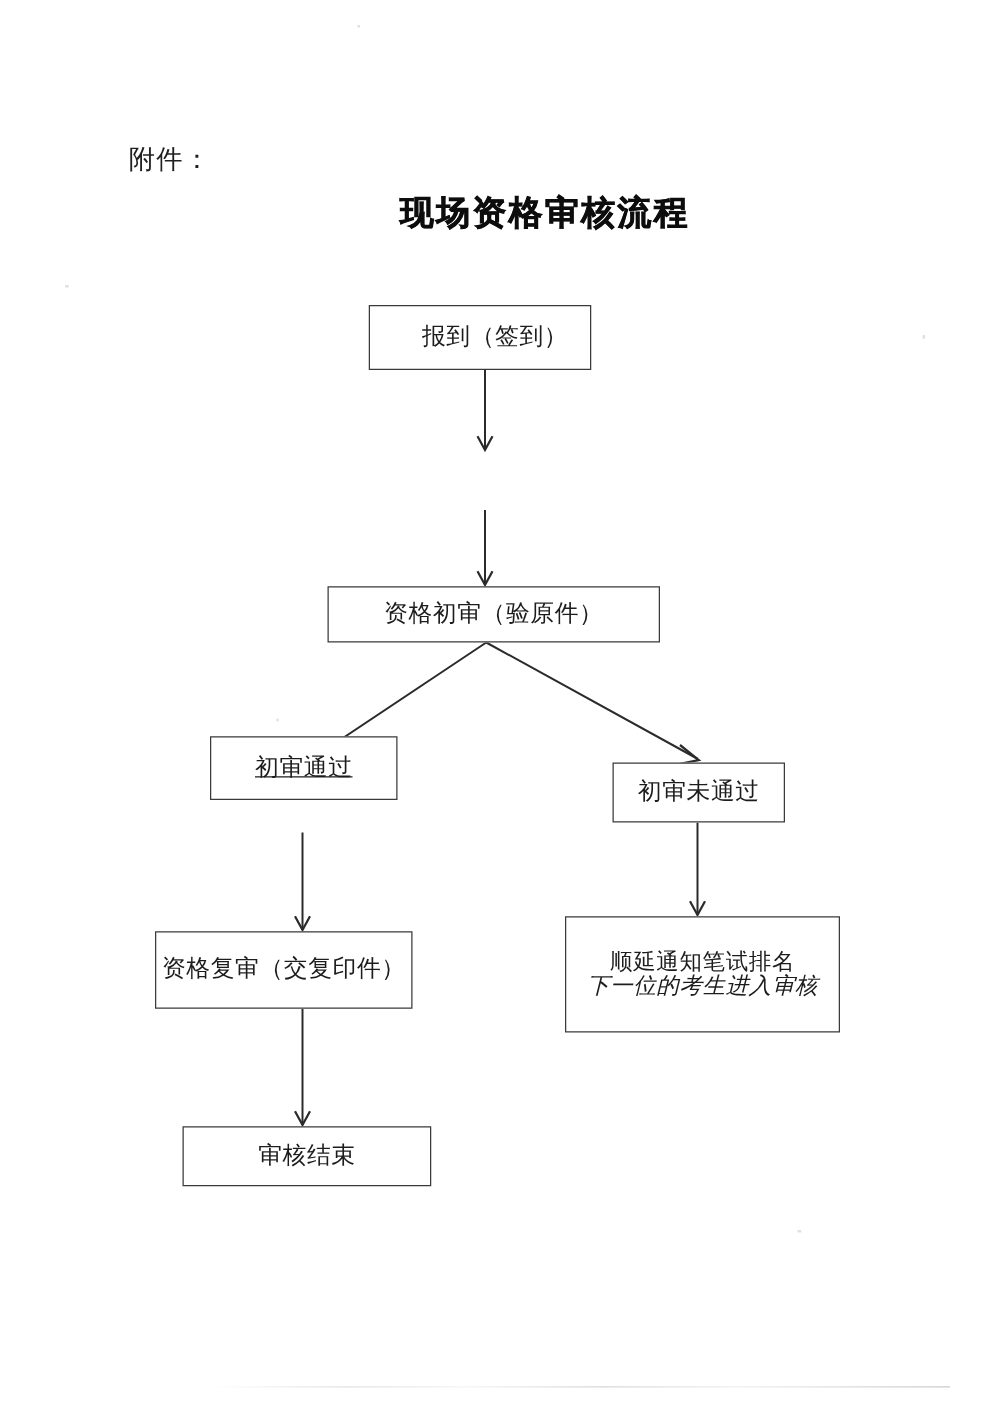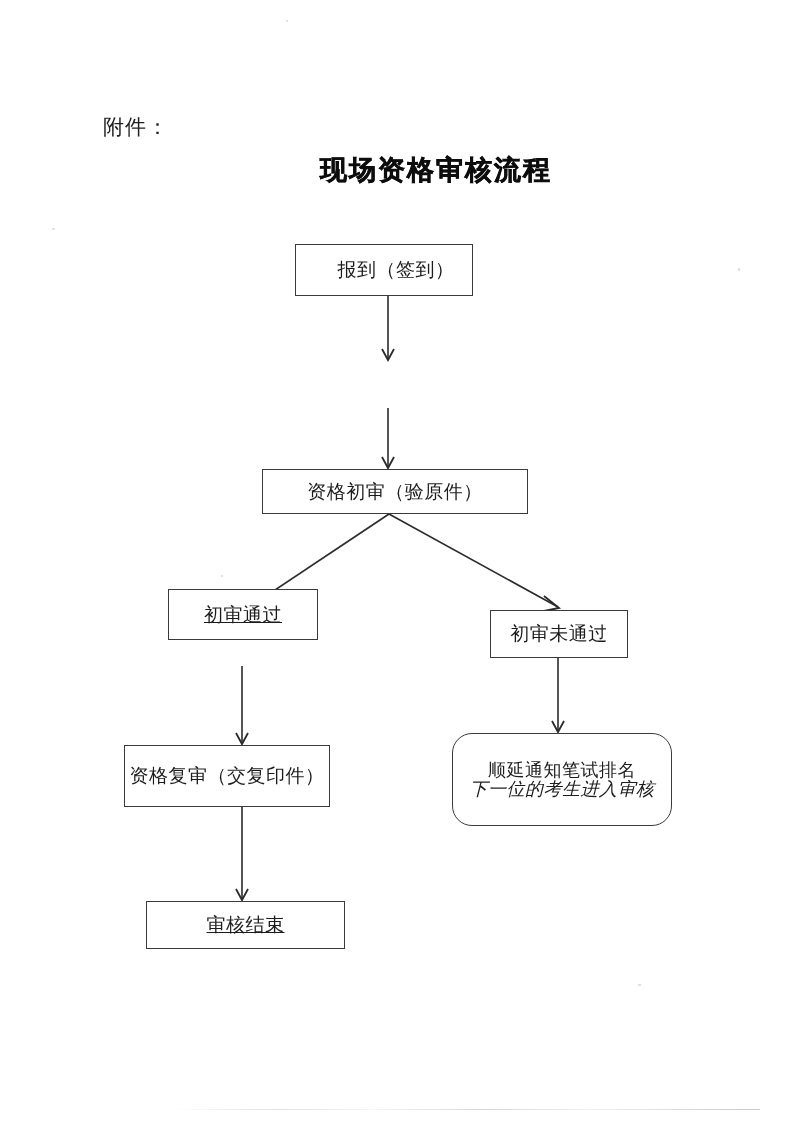--- a/index.html
+++ b/index.html
@@ -66,22 +66,22 @@
     font-style: italic;
   }
 
   #node-report      { left: 295px; top: 244px; width: 178px; height: 52px; padding-left: 24px; }
   #node-sign        { left: 260px; top: 361px; width: 264px; height: 47px; }
   #node-first       { left: 262px; top: 469px; width: 266px; height: 45px; }
   #node-pass        { left: 168px; top: 589px; width: 150px; height: 51px; text-decoration: underline; }
   #node-fail        { left: 490px; top: 610px; width: 138px; height: 48px; }
   #node-recheck     { left: 124px; top: 745px; width: 206px; height: 62px; }
   #node-defer       { left: 452px; top: 733px; width: 220px; height: 93px;
-                      font-size: 18px; border-radius: 20px; }
-  #node-end         { left: 146px; top: 901px; width: 199px; height: 48px; text-decoration: underline; }
+                      font-size: 18px; }
+  #node-end         { left: 146px; top: 901px; width: 199px; height: 48px; }
 
   
   #wires {
     position: absolute;
     left: 0; top: 0;
     width: 800px; height: 1133px;
     pointer-events: none;
   }
   #wires line, #wires polyline {
     stroke: #2b2b2b;

